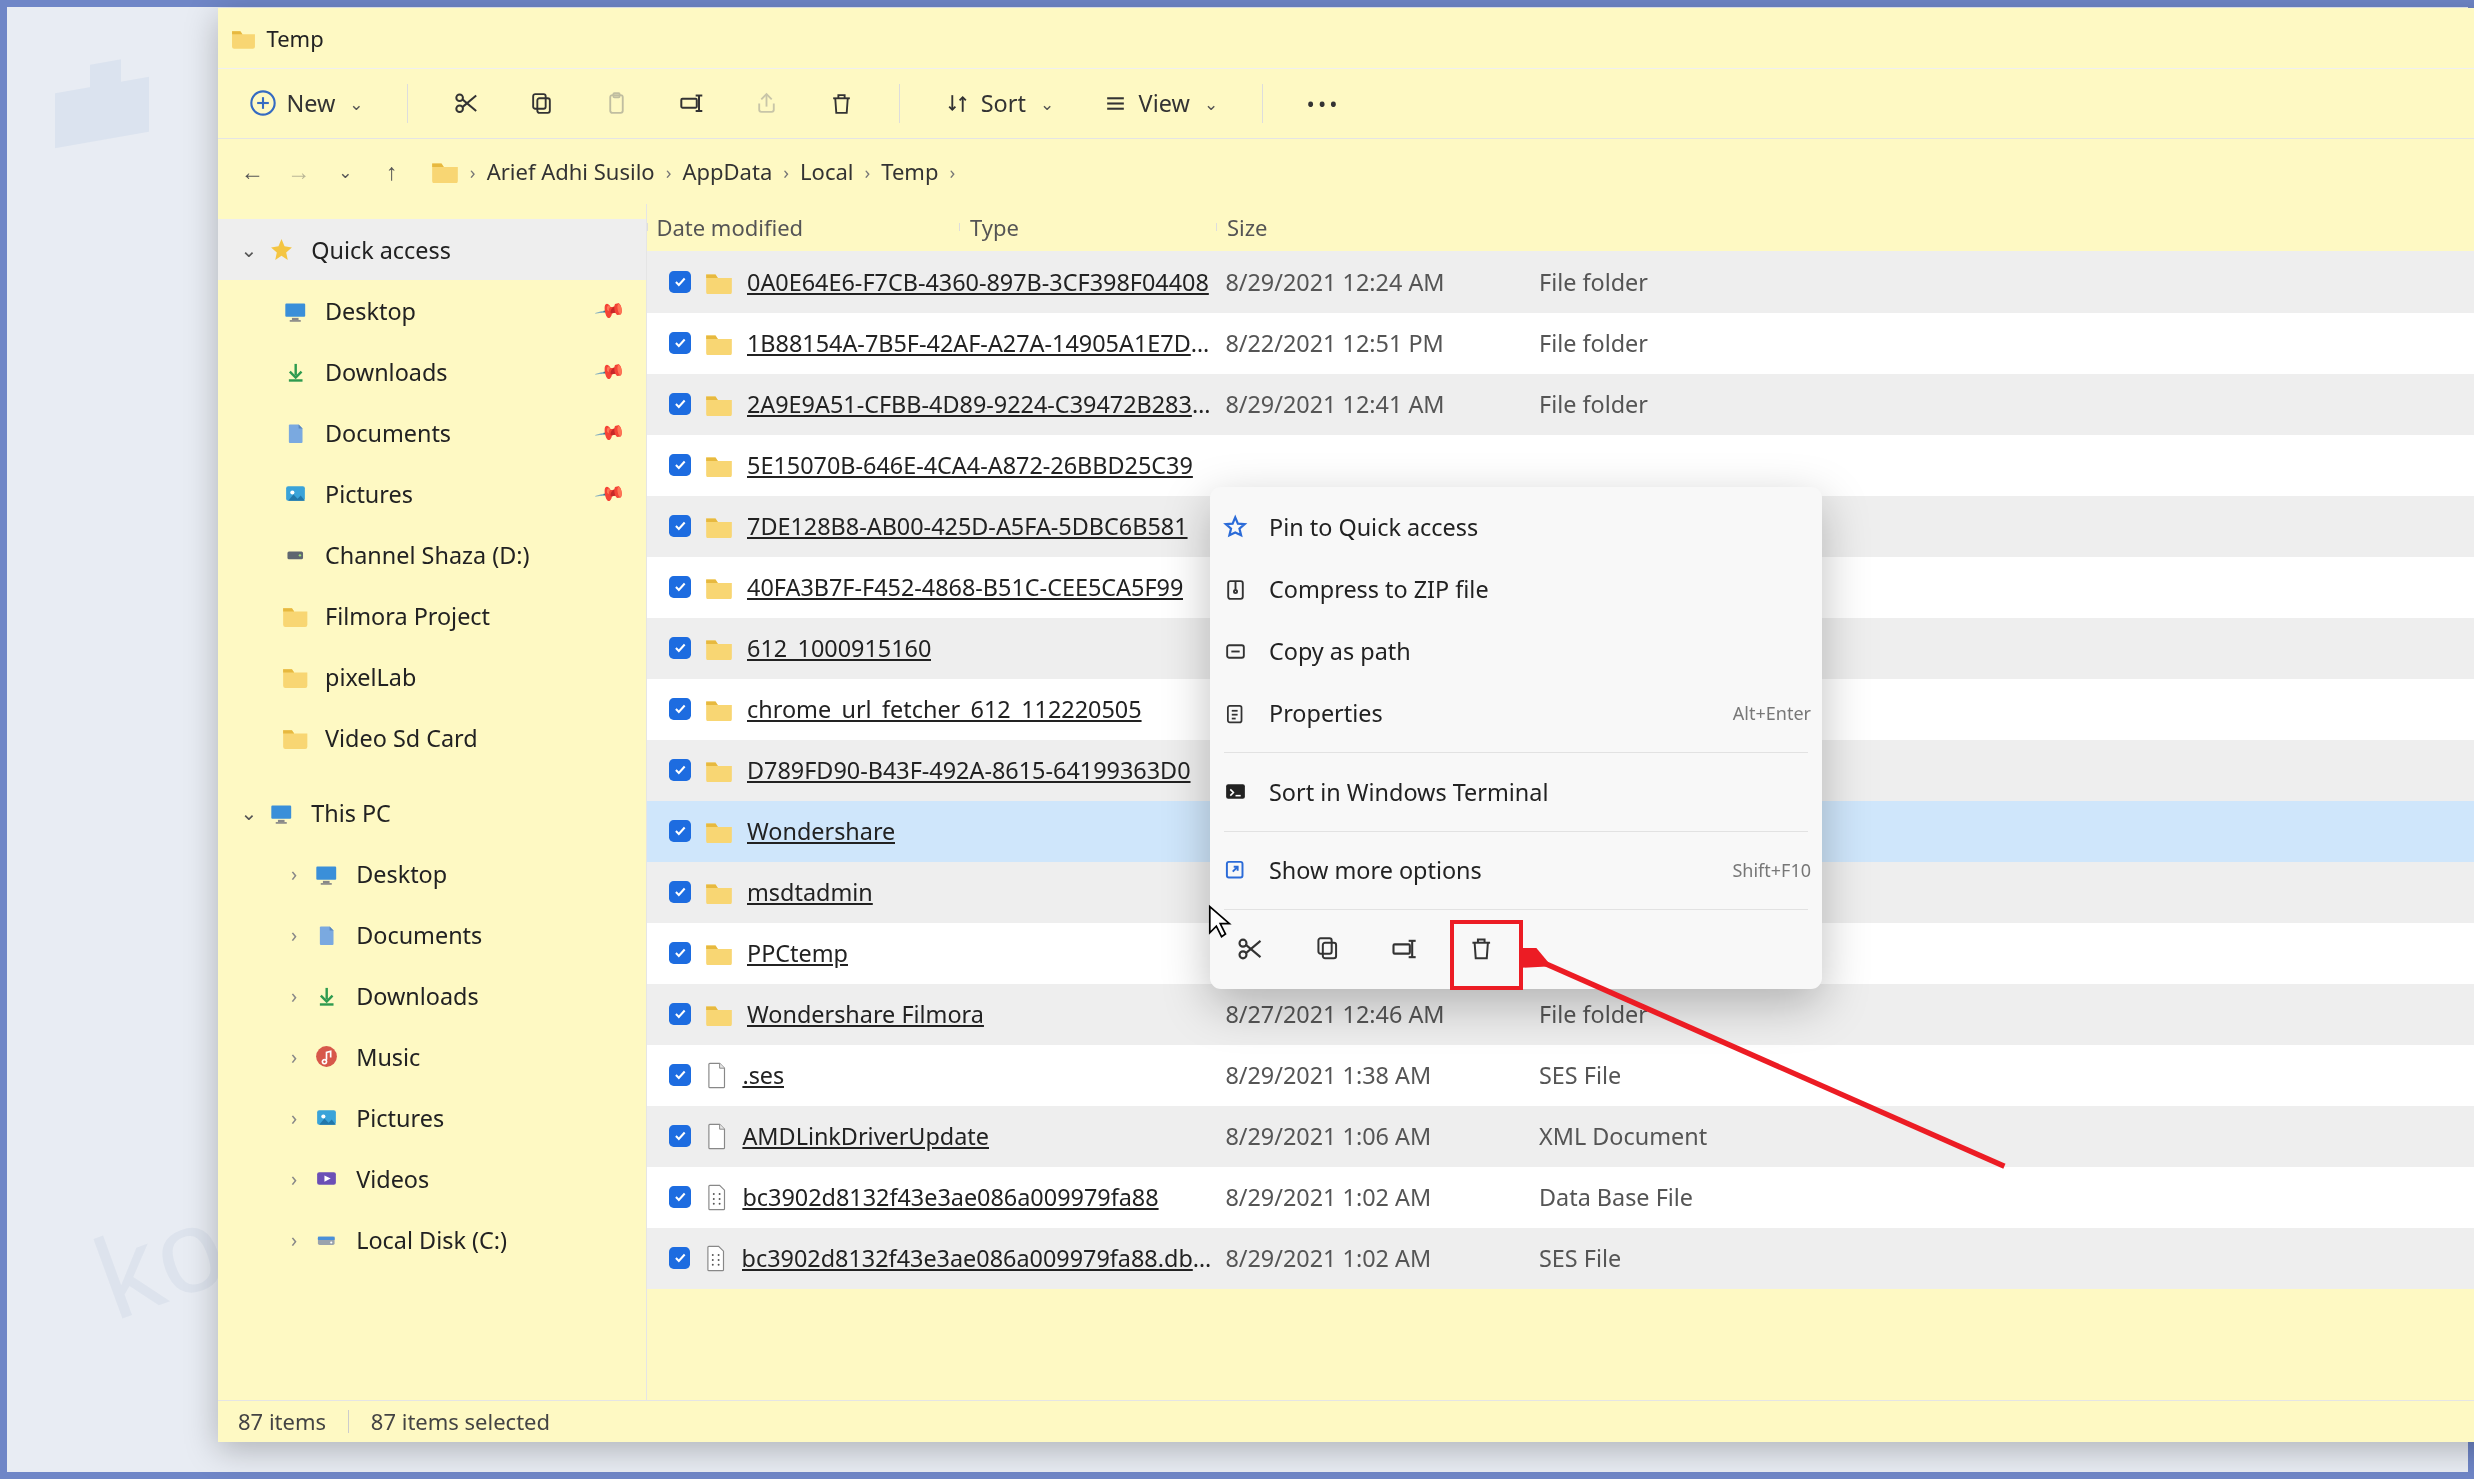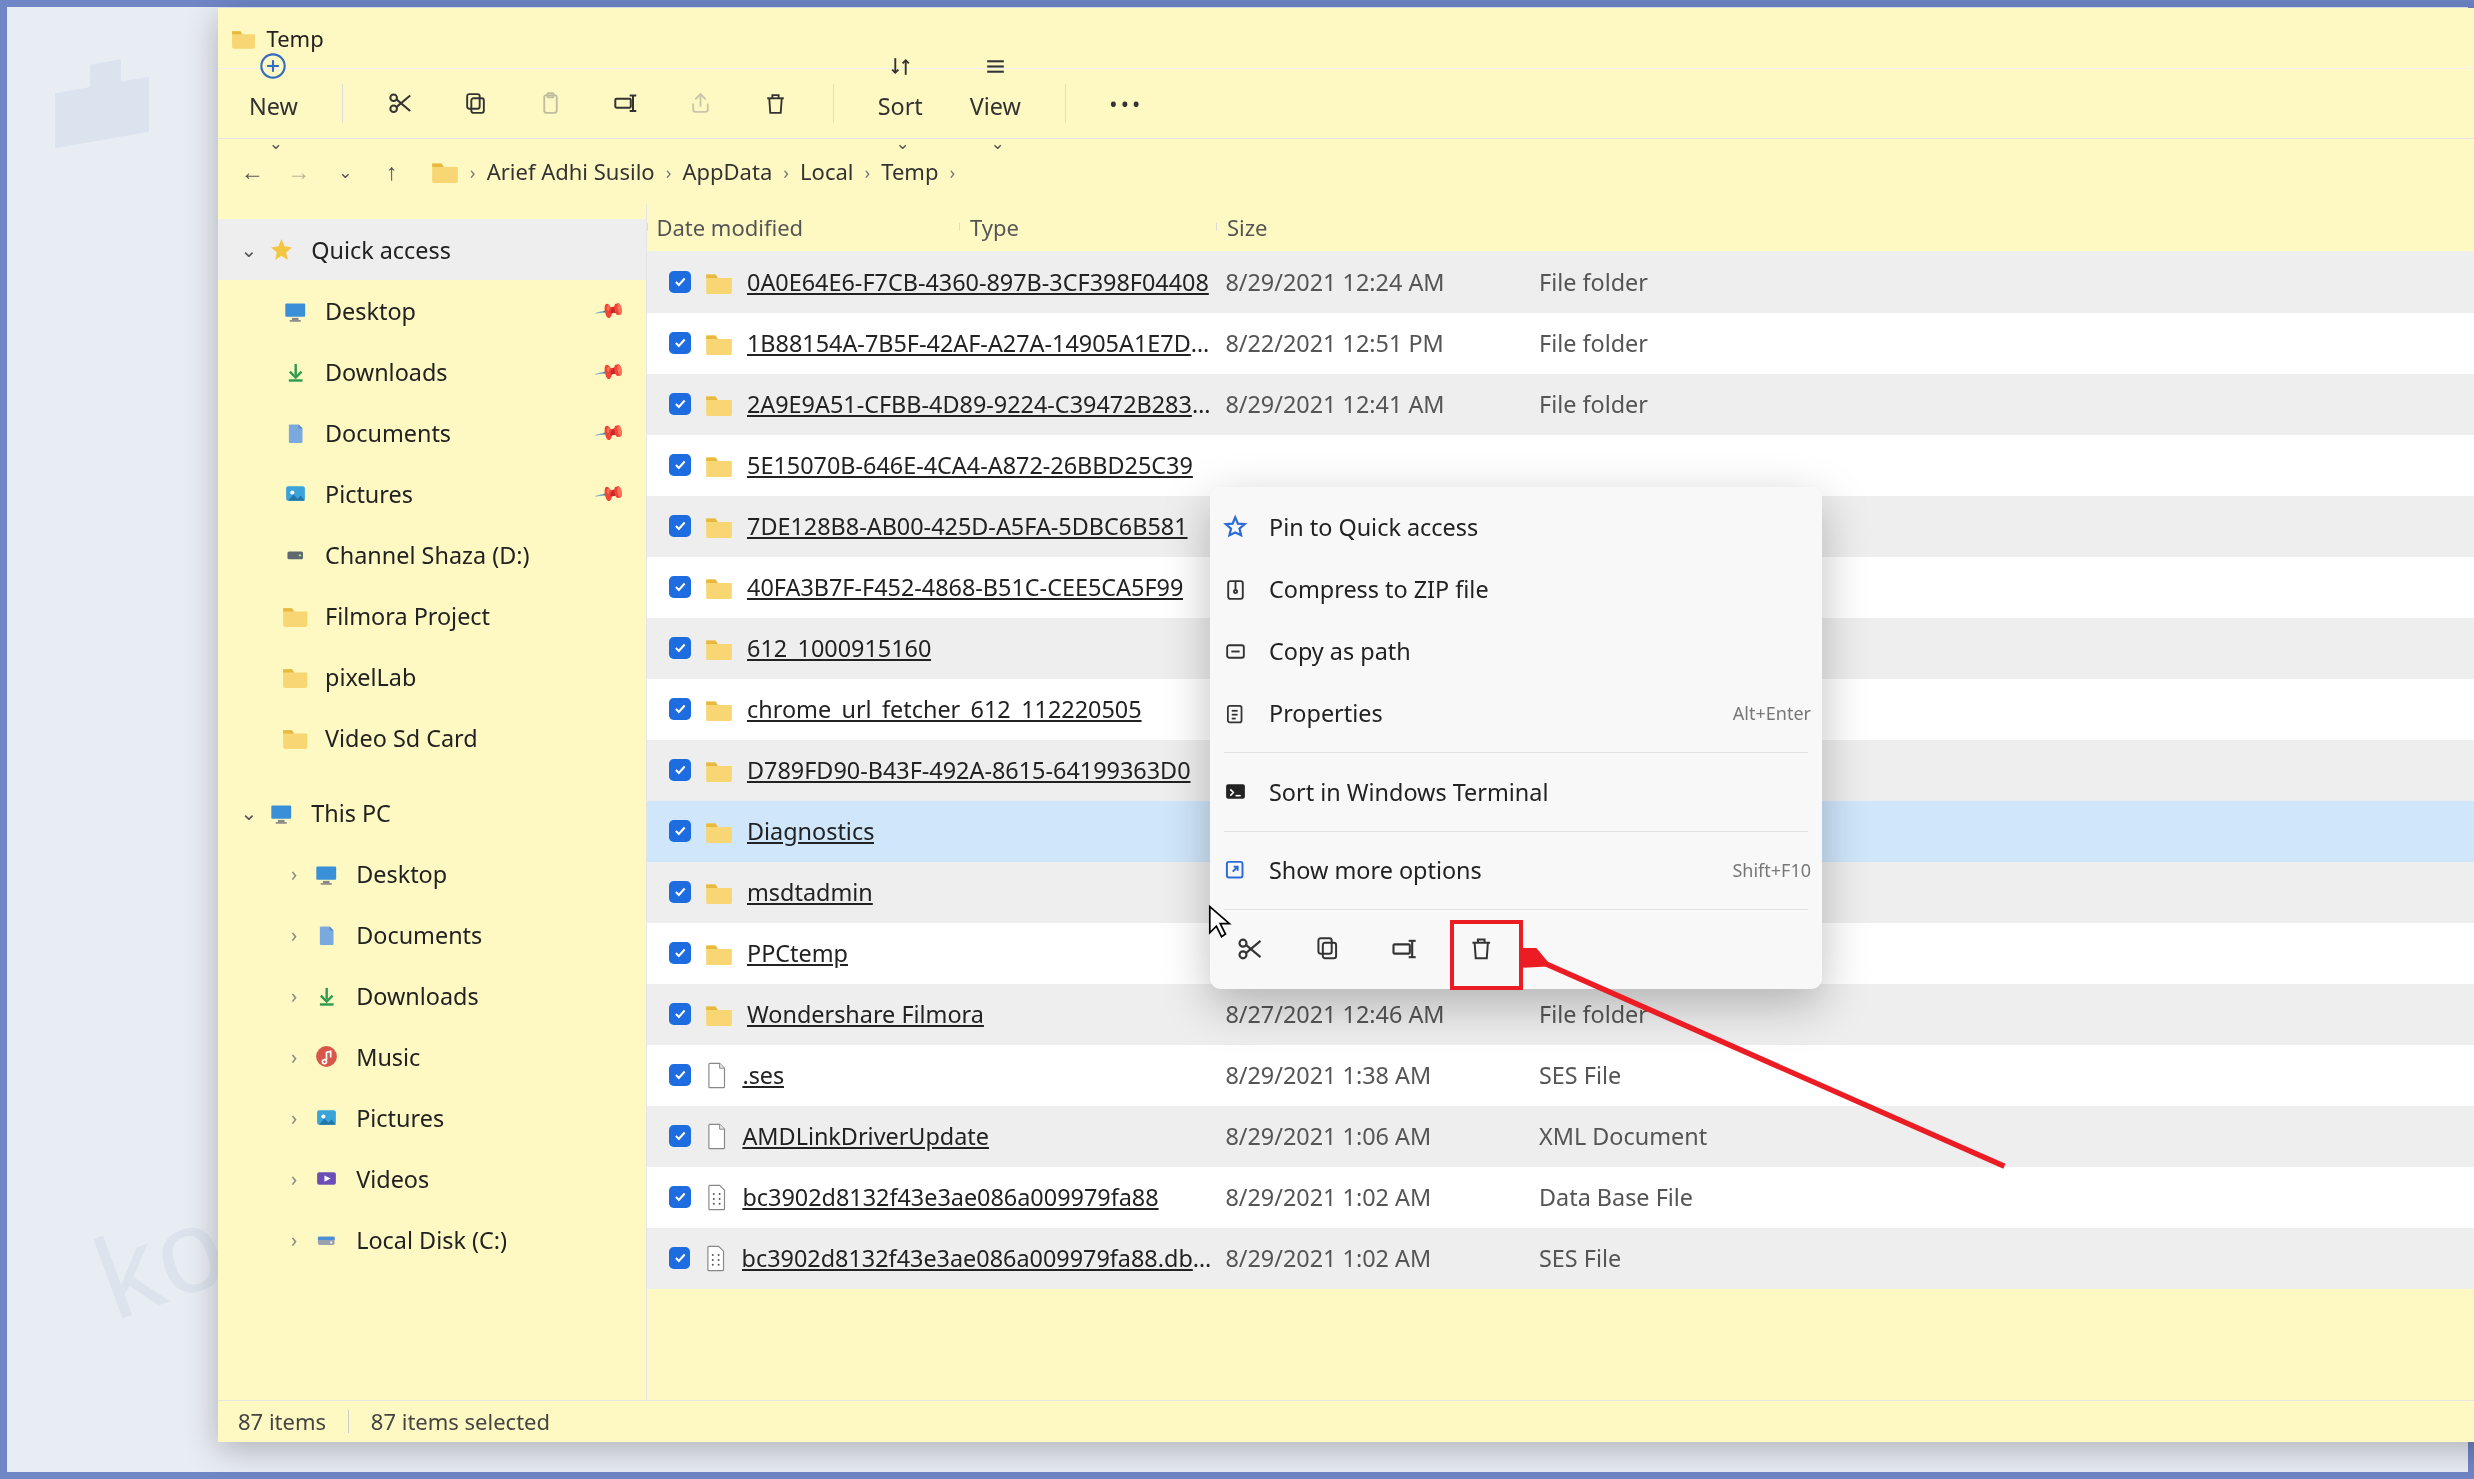--- a/index.html
+++ b/index.html
@@ -84,21 +84,20 @@
   border-bottom: 0.8px solid #e5e5e5;
 }
 .tb-btn {
   display: flex;
   align-items: center;
   gap: 9.4px;
   padding: 7.8px 11px;
   color: #333;
   font-size: 23.4px;
   border-radius: 4.7px;
-  flex-direction: column;
 }
 .tb-icon {
   width: 28px; height: 28px;
   display: flex; align-items: center; justify-content: center;
 }
 .divider-v { width: 0.8px; height: 39px; background: #ddd; margin: 0 7.8px; }
 .chev { font-size: 17px; color: #555; margin-left: 4.7px; }
 .more-dots { letter-spacing: 3.1px; font-size: 22px; }
 
 .navbar {
@@ -825,21 +824,21 @@
                 <svg viewBox="0 0 24 24" fill="none" stroke="#fff" stroke-width="3.5">
                   <path d="M5 12 l5 5 L20 6"></path>
                 </svg>
               </span>
       <span class="folder-ic">
                 <svg viewBox="0 0 24 20" width="28" height="23.4">
                   <path d="M1 3 h8 l2 3 h12 v12 a2 2 0 0 1 -2 2 H3 a2 2 0 0 1 -2 -2 Z" fill="#f8d673"></path>
                   <path d="M1 3 h8 l2 3 H1 Z" fill="#e7b93f"></path>
                 </svg>
               </span>
-      <span class="name-text">Diagnostics</span>
+      <span class="name-text">Wondershare</span>
     </div>
     <div class="c2"></div>
     <div class="c3"></div>
     <div class="c4"></div>
           </div>
           <div class="row">
     <div class="c1">
       <span class="check">
                 <svg viewBox="0 0 24 24" fill="none" stroke="#fff" stroke-width="3.5">
                   <path d="M5 12 l5 5 L20 6"></path>

